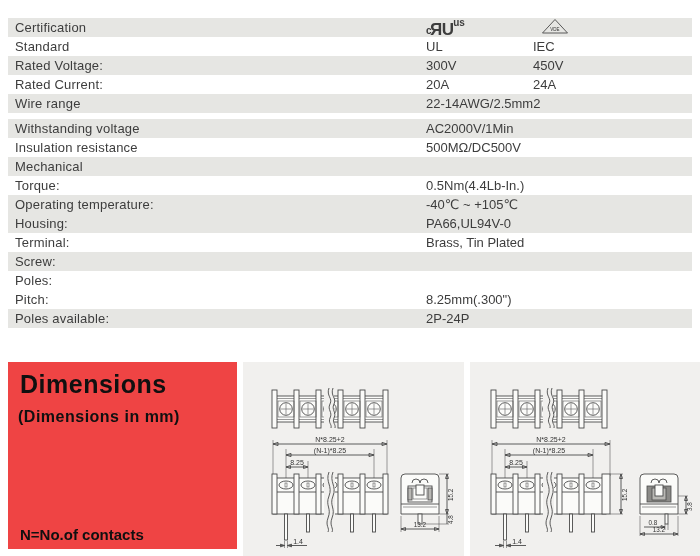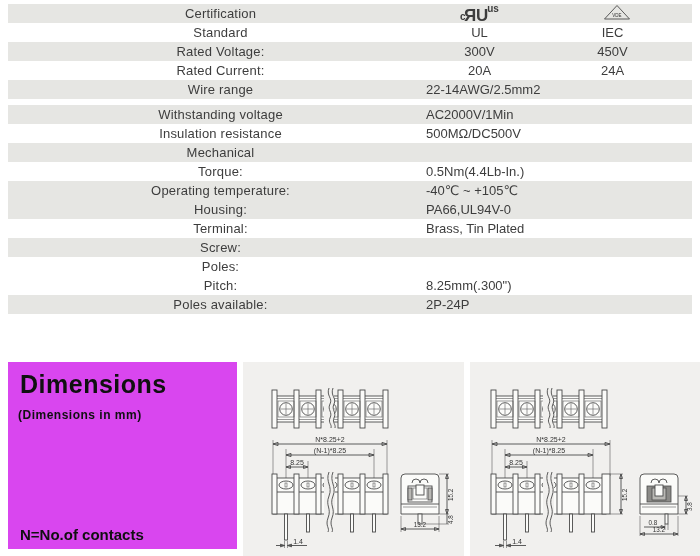--- a/index.html
+++ b/index.html
@@ -2,38 +2,38 @@
 <html><head>
 <meta charset="utf-8">
 <style>
   html,body{margin:0;padding:0;}
   body{
     width:700px;height:556px;position:relative;background:#ffffff;
     font-family:"Liberation Sans","DejaVu Sans",sans-serif;color:#3d3d3d;
     overflow:hidden;
   }
   
-  .spec{position:absolute;left:8px;top:4px;width:684px;text-align:center;}
+  .spec{position:absolute;left:8px;top:18px;width:684px;}
   .row{height:19px;display:flex;align-items:center;padding-left:7px;font-size:13px;}
   .row.alt{background:#e6e6e3;}
   .row.gap{margin-top:6px;}
   .cl{width:411px;flex:0 0 auto;letter-spacing:.2px;}
   .cv1{width:107px;flex:0 0 auto;}
   .cv2{flex:1 1 auto;}
   
   .ul-logo{display:inline-flex;align-items:flex-end;line-height:1;}
   .ul-logo .c{font-size:10px;font-weight:bold;margin-bottom:2px;}
   .ul-logo .mark{font-size:17px;font-weight:bold;letter-spacing:-2px;margin:0 1px 0 0;}
   .ul-logo .rev{display:inline-block;transform:scaleX(-1);}
   .ul-logo .us{font-size:10px;font-weight:bold;margin-bottom:10px;}
   .vde-wrap{display:inline-block;margin-left:8px;}
   
-  .blue-box{position:absolute;left:8px;top:362px;width:229px;height:187px;background:#d946ef;}
+  .blue-box{position:absolute;left:8px;top:362px;width:229px;height:187px;background:#ef4444;}
   .dims-title{position:absolute;left:12px;top:8px;font-size:25px;font-weight:bold;color:#101010;letter-spacing:.5px;}
-  .dims-sub{position:absolute;left:10px;top:46px;font-size:12px;font-weight:bold;color:#101010;letter-spacing:.5px;}
+  .dims-sub{position:absolute;left:10px;top:46px;font-size:16px;font-weight:bold;color:#101010;letter-spacing:.5px;}
   .dims-note{position:absolute;left:12px;bottom:6px;font-size:15px;font-weight:bold;color:#101010;}
   .panel{position:absolute;top:362px;height:194px;background:#f1f0ee;}
   .panel1{left:243px;width:221px;}
   .panel2{left:470px;width:230px;}
   svg{display:block;}
   svg .ln{stroke:#4a4a4a;stroke-width:0.9;fill:none;}
   svg .thin{stroke:#5a5a5a;stroke-width:0.6;fill:none;}
   svg .fw{fill:#fbfbf9;stroke:#4a4a4a;stroke-width:0.9;}
   svg .fg{fill:#b9b8b4;stroke:#4a4a4a;stroke-width:0.8;}
   svg .fd{fill:#8b8a87;stroke:#4a4a4a;stroke-width:0.8;}

